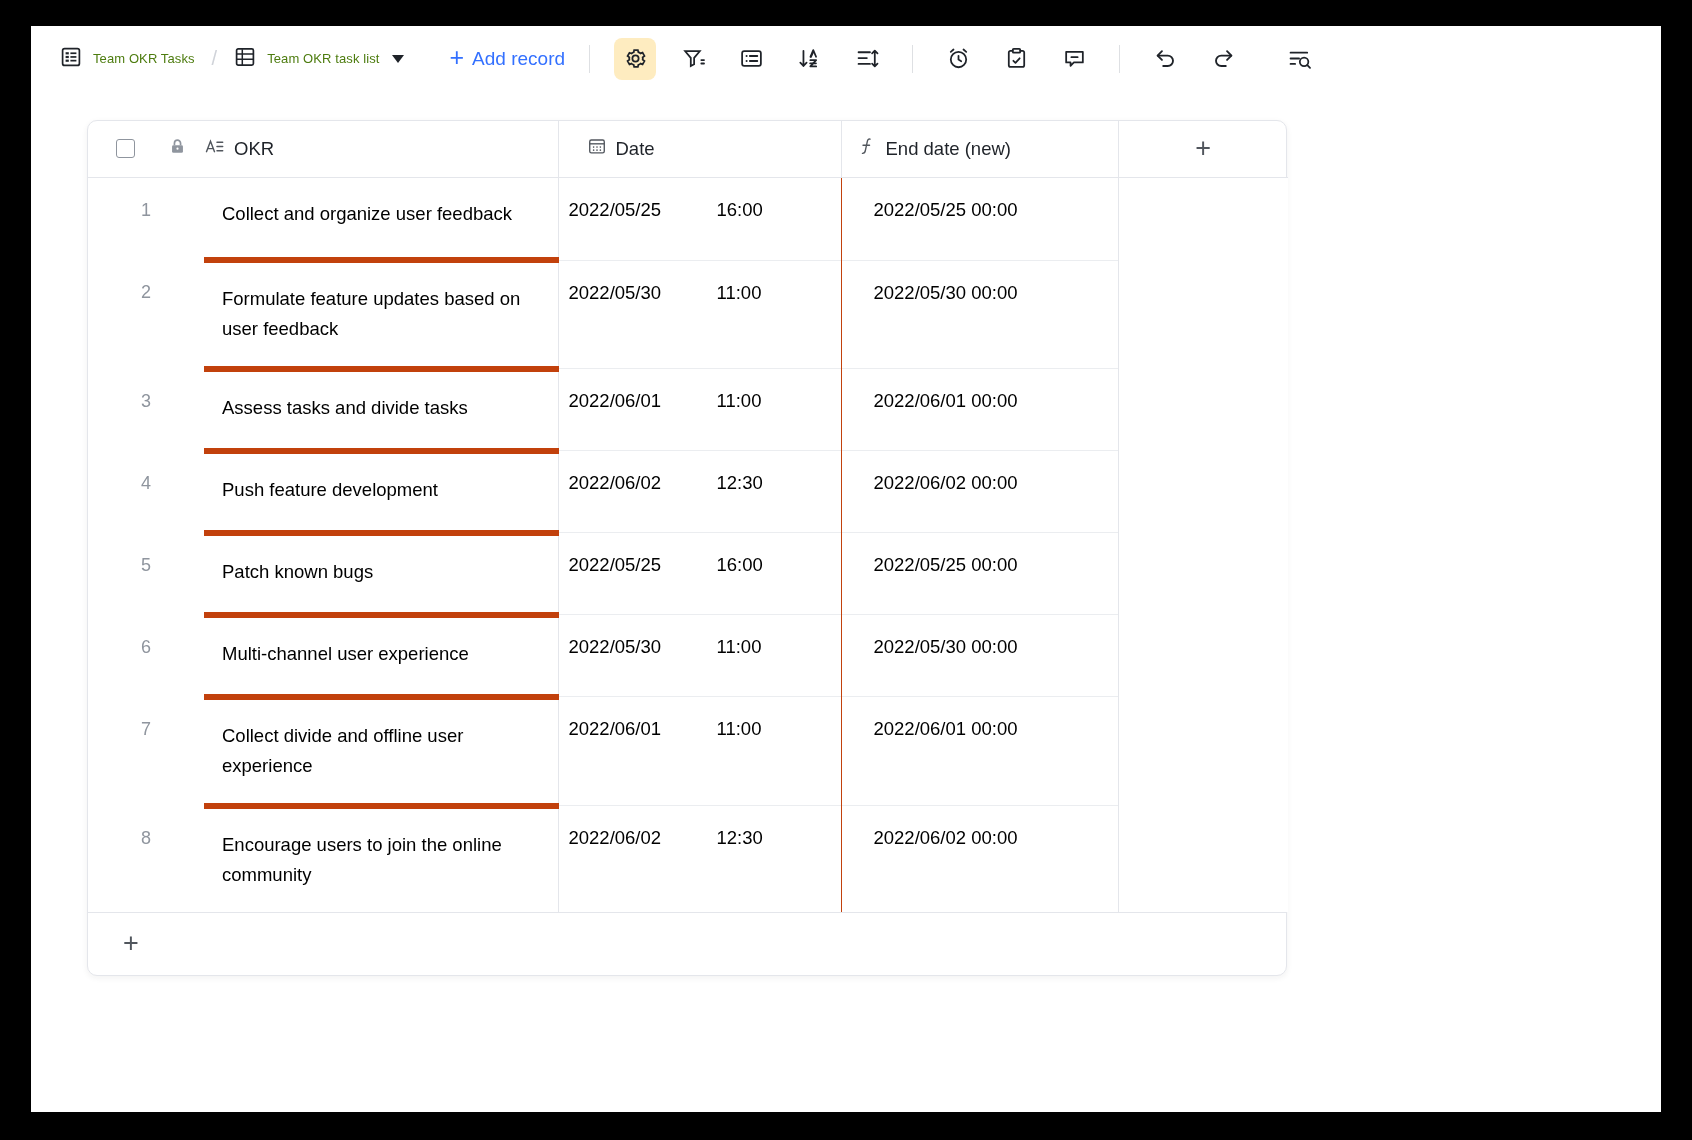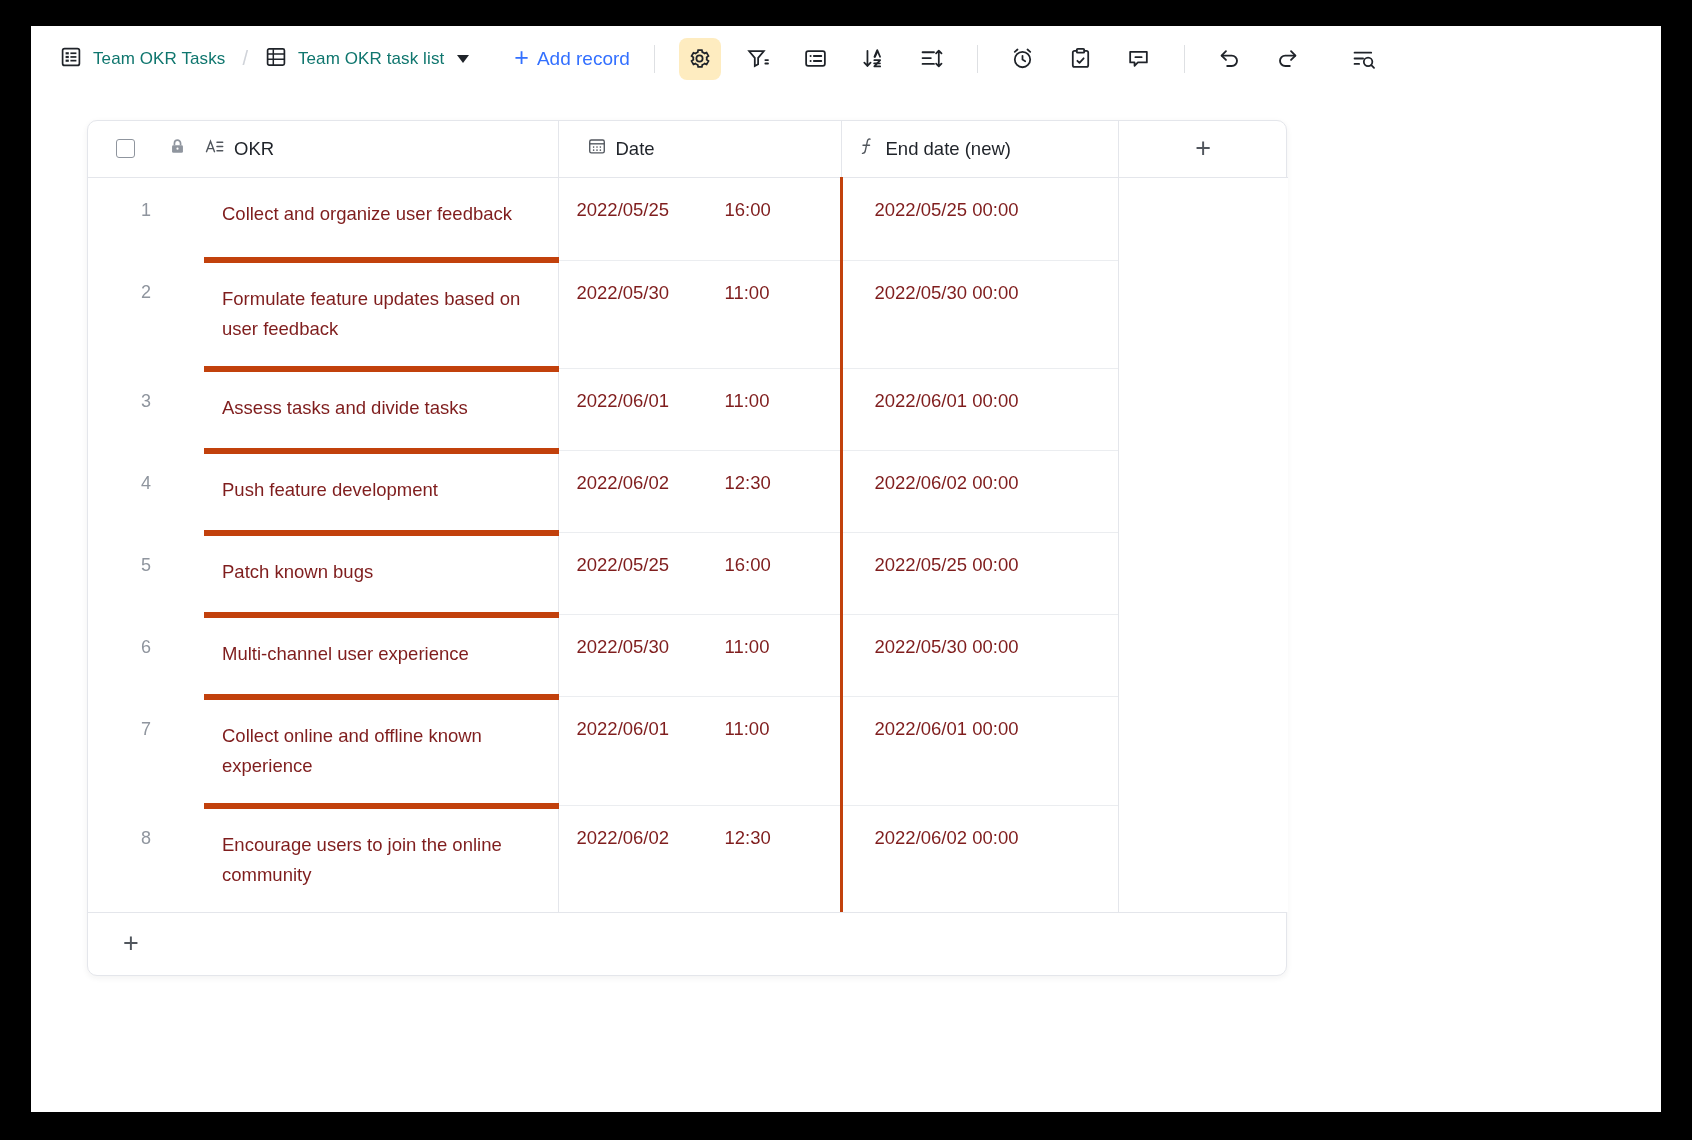--- a/index.html
+++ b/index.html
@@ -20,22 +20,22 @@
   
   .toolbar {
     height: 65px;
     display: flex;
     align-items: center;
     padding-left: 29px;
     gap: 0;
   }
   .crumb { display: flex; align-items: center; gap: 11px; cursor: pointer; }
   .crumb-label {
-    font-size: 17px;
-    color: #0f766e;
+    font-size: 13px;
+    color: #4d7c0f;
     letter-spacing: .1px;
     white-space: nowrap;
   }
   .crumb-sep {
     color: #d0d3d9;
     font-size: 20px;
     margin: 0 17px;
     user-select: none;
   }
   .caret {
@@ -112,40 +112,40 @@
     cursor: pointer;
     flex: none;
   }
   .lock-ic { margin-left: 25px; flex: none; }
   .fld-ic  { flex: none; }
   .hdr-plus { font-size: 27px; color: #51565d; font-weight: 300; cursor: pointer; line-height: 1; }
 
   tbody td {
     vertical-align: top;
     font-size: 18.5px;
-    color: #7f1d1d;
+    color: #000000;
     background: #fff;
   }
   td.c-idx {
     text-align: center;
     color: #8f959e;
     padding-top: 22px;
     font-size: 18px;
   }
   td.c-okr {
     padding: 21px 16px 22px 18px;
     line-height: 1.62;
     border-top: 6px solid #c2410c;
     border-right: 1px solid #e4e6eb;
   }
   tbody tr:first-child td.c-okr { border-top: none; }
   td.c-date {
-    padding: 21px 10px 0 18px;
+    padding: 21px 10px 0 10px;
     border-top: 1px solid #ebedf0;
-    border-right: 3px solid #c2410c;
+    border-right: 1px solid #c2410c;
   }
   tbody tr:first-child td.c-date { border-top: none; }
   td.c-end {
     padding: 21px 10px 0 32px;
     border-top: 1px solid #ebedf0;
     border-right: 1px solid #e4e6eb;
   }
   tbody tr:first-child td.c-end { border-top: none; }
   td.c-plus { border: none; }
   .date-wrap { display: flex; }
@@ -463,21 +463,21 @@
               <span class="d-date">2022/05/30</span>
               <span class="d-time">11:00</span>
             </div>
           </td>
           <td class="c-end">2022/05/30 00:00</td>
           <td class="c-plus"></td>
         </tr>
 
         <tr class="row-h1">
           <td class="c-idx">7</td>
-          <td class="c-okr">Collect online and offline known experience</td>
+          <td class="c-okr">Collect divide and offline user experience</td>
           <td class="c-date">
             <div class="date-wrap">
               <span class="d-date">2022/06/01</span>
               <span class="d-time">11:00</span>
             </div>
           </td>
           <td class="c-end">2022/06/01 00:00</td>
           <td class="c-plus"></td>
         </tr>
 

